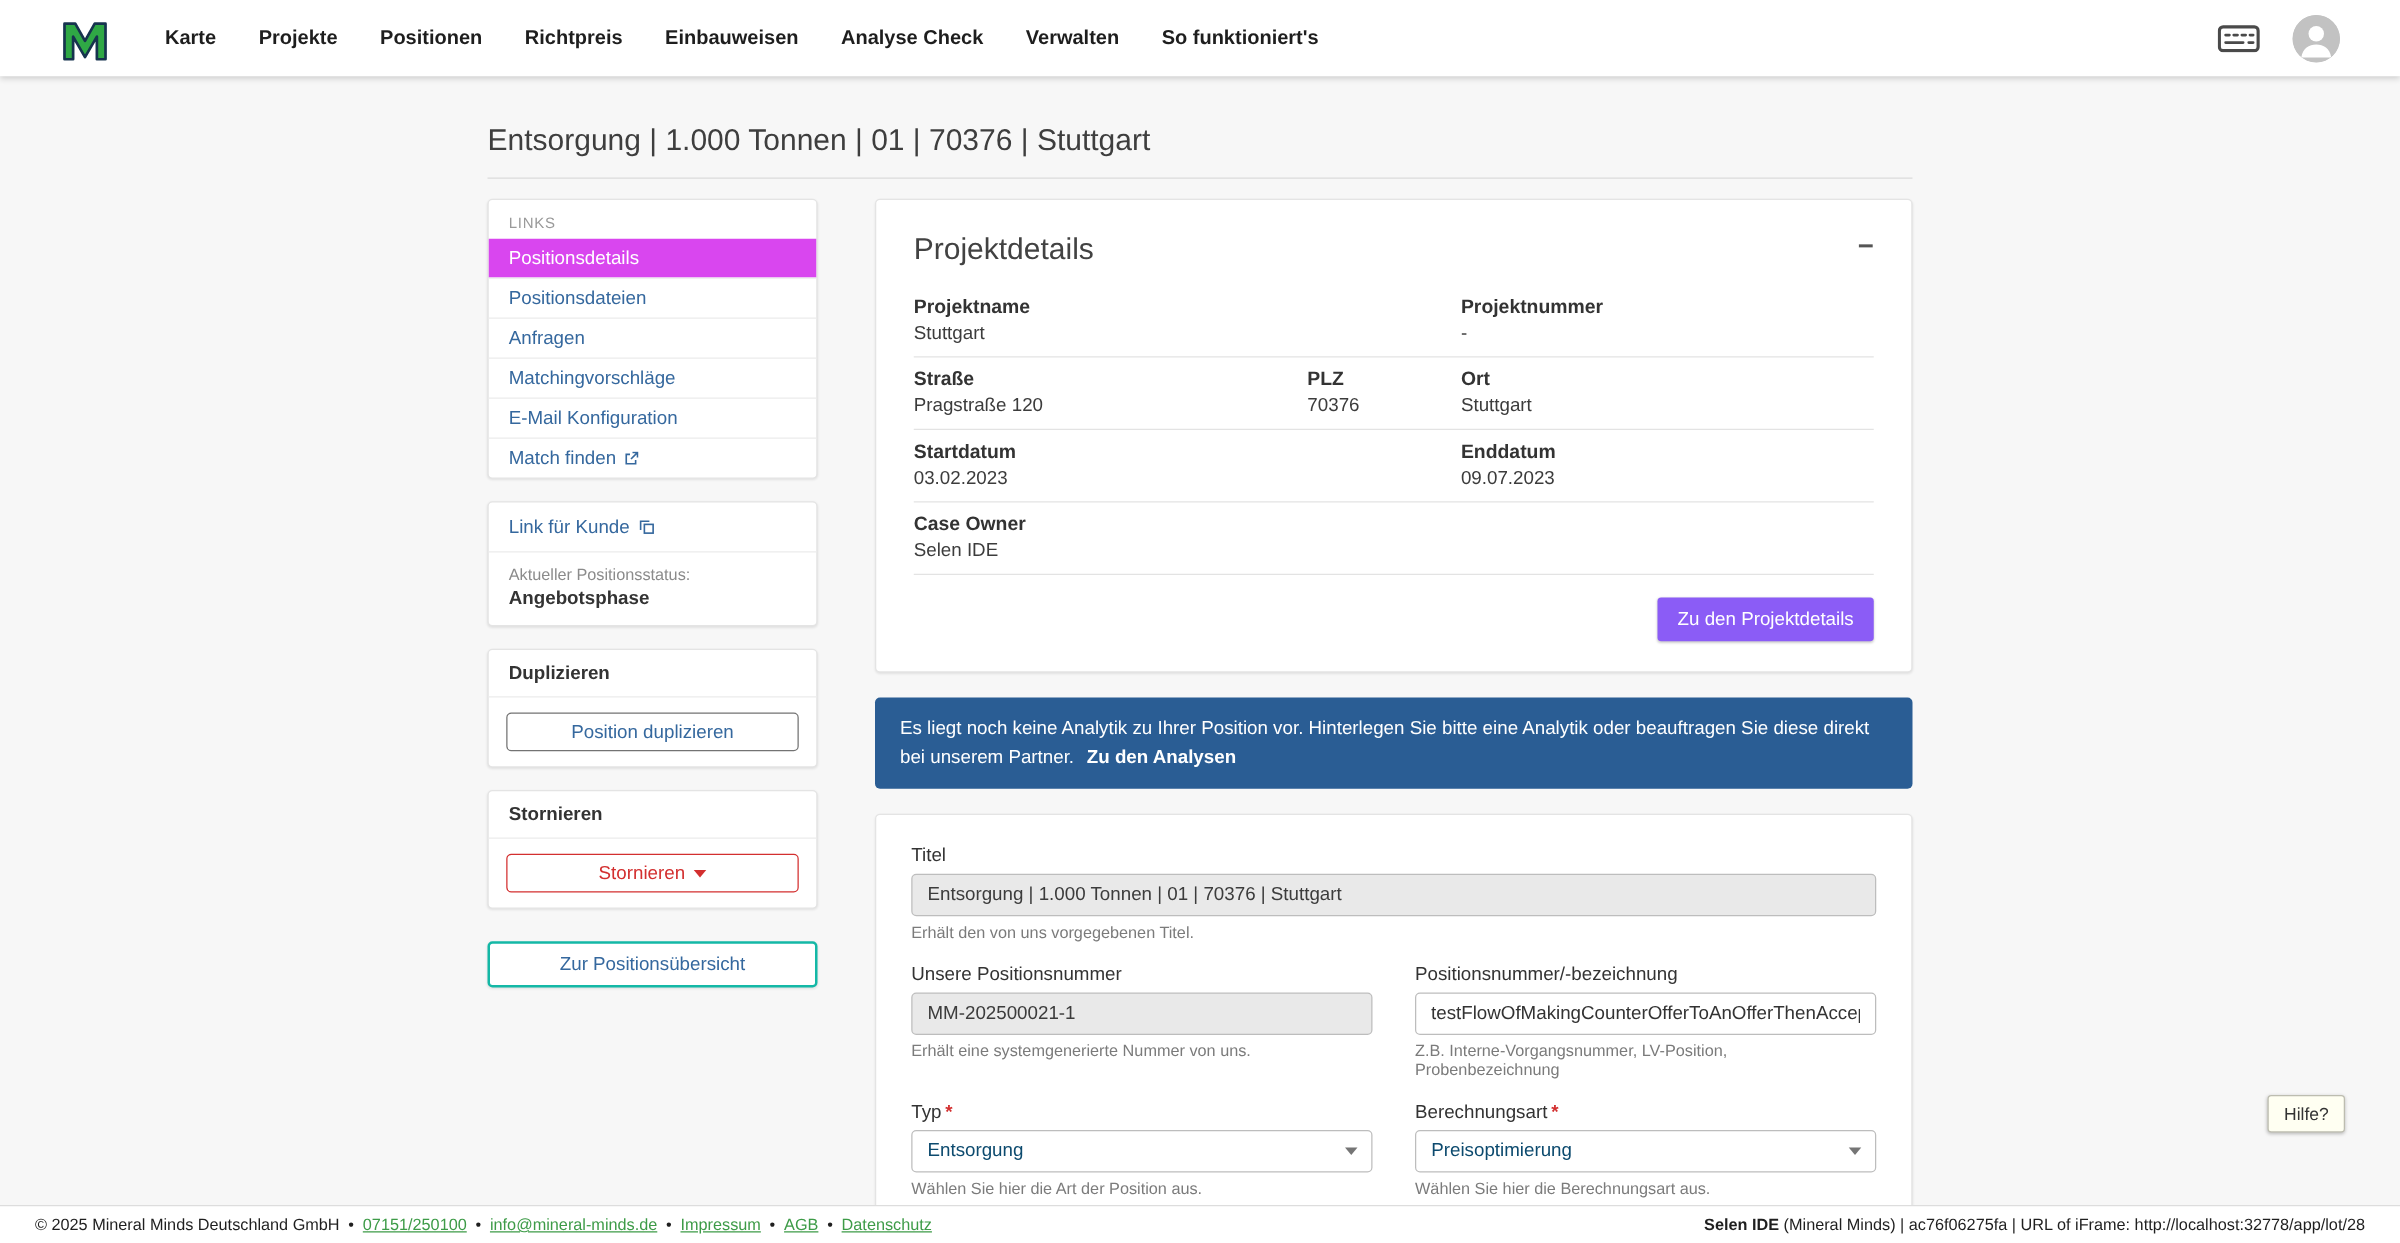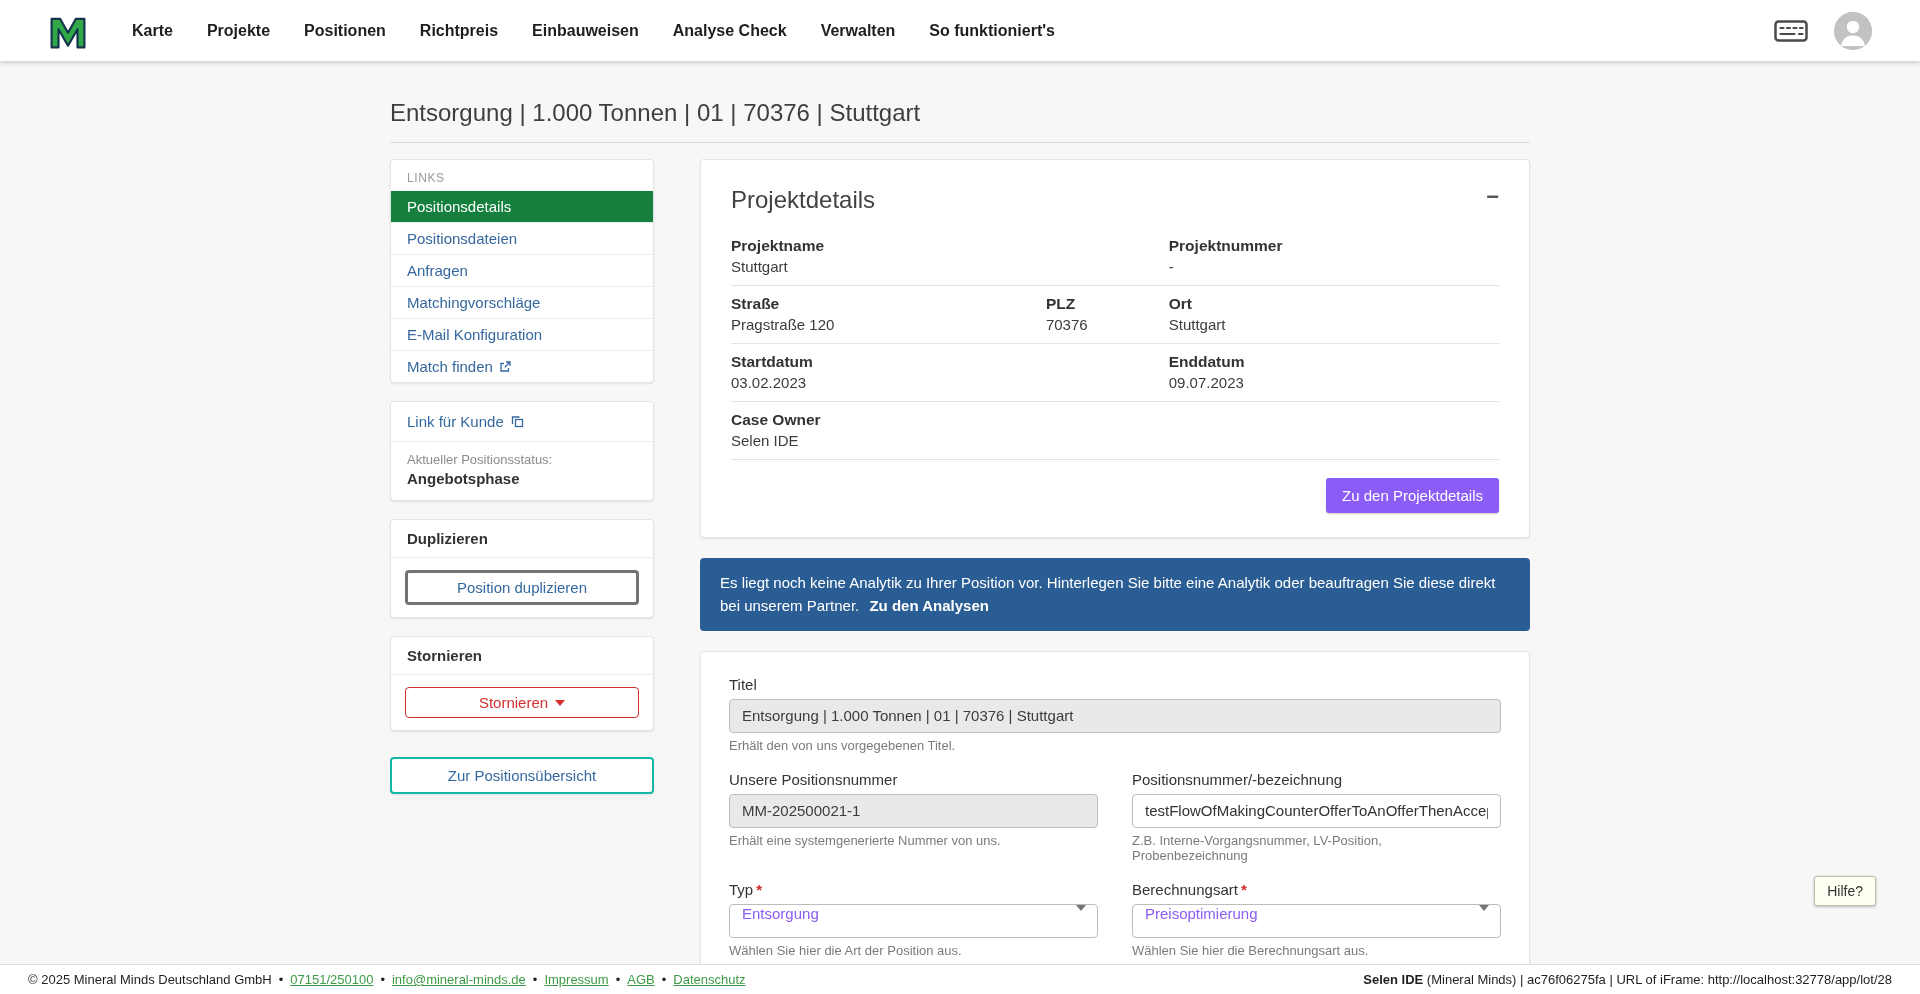--- a/index.html
+++ b/index.html
@@ -49,40 +49,40 @@
   .sidebar .card { margin-bottom: 18px; }
   .links-header {
     font-size: 12px; letter-spacing: .6px; color: #9a9a9a;
     padding: 11px 16px 6px; text-transform: uppercase;
   }
   .side-item {
     display: flex; align-items: center; gap: 6px;
     font-size: 15px; color: #35689e; padding: 7px 16px;
   }
   .side-item + .side-item { border-top: 1px solid #ececec; }
-  .side-item.active { background: #15803d; color: #ffffff; border-top: none; }
+  .side-item.active { background: #d946ef; color: #ffffff; border-top: none; }
   .ext-icon { display: inline-flex; color: #35689e; }
 
   .kunde-link {
     display: flex; align-items: center; gap: 7px;
     font-size: 15px; color: #35689e; padding: 11px 16px;
     border-bottom: 1px solid #ececec;
   }
   .status-block { padding: 10px 16px 13px; }
   .status-label { font-size: 13px; color: #8b8b8b; }
   .status-value { font-size: 15px; font-weight: 700; color: #333; margin-top: 3px; }
 
   .card-title {
     font-size: 15px; font-weight: 700; color: #333;
     padding: 10px 16px; border-bottom: 1px solid #ececec;
   }
   .card-body { padding: 12px 14px; }
   .btn-outline-blue {
     width: 100%; background: #fff; color: #35689e;
-    border: 3px solid #737373; border-radius: 4px;
+    border: 1px solid #737373; border-radius: 4px;
     font-size: 15px; padding: 6px 10px;
   }
   .btn-outline-red {
     width: 100%; background: #fff; color: #d32f2f;
     border: 1px solid #d32f2f; border-radius: 4px;
     font-size: 15px; padding: 6px 10px;
     display: inline-flex; align-items: center; justify-content: center; gap: 7px;
   }
   .caret-down {
     width: 0; height: 0; display: inline-block;
@@ -131,22 +131,22 @@
     width: 100%; height: 34px; border: 1px solid #bdbdbd; border-radius: 4px;
     padding: 0 12px; font-size: 15px; color: #333; background: #fff;
     font-family: "Liberation Sans", sans-serif;
   }
   .text-input:disabled { background: #e9e9e9; color: #3c3c3c; }
   .helper { font-size: 13px; color: #7b7b7b; margin-top: 5px; }
   .form-grid { display: grid; grid-template-columns: 1fr 1fr; column-gap: 34px; row-gap: 18px; margin-top: 18px; }
   .select {
     position: relative; width: 100%; height: 34px;
     border: 1px solid #bdbdbd; border-radius: 4px; background: #fff;
-    display: flex; padding: 0 30px 0 12px;
-    font-size: 15px; color: #8b5cf6; cursor: pointer;
+    display: flex; align-items: center; padding: 0 30px 0 12px;
+    font-size: 15px; color: #0c4a6e; cursor: pointer;
   }
   .select .caret-down { position: absolute; right: 11px; color: #757575; }
 
   
   .help-btn {
     position: fixed; right: 44px; bottom: 88px;
     background: #fffff2; border: 1px solid #bdbdb0; border-radius: 3px;
     font-size: 14px; color: #333; padding: 6px 12px;
     box-shadow: 0 1px 3px rgba(0,0,0,.25);
     z-index: 10;

